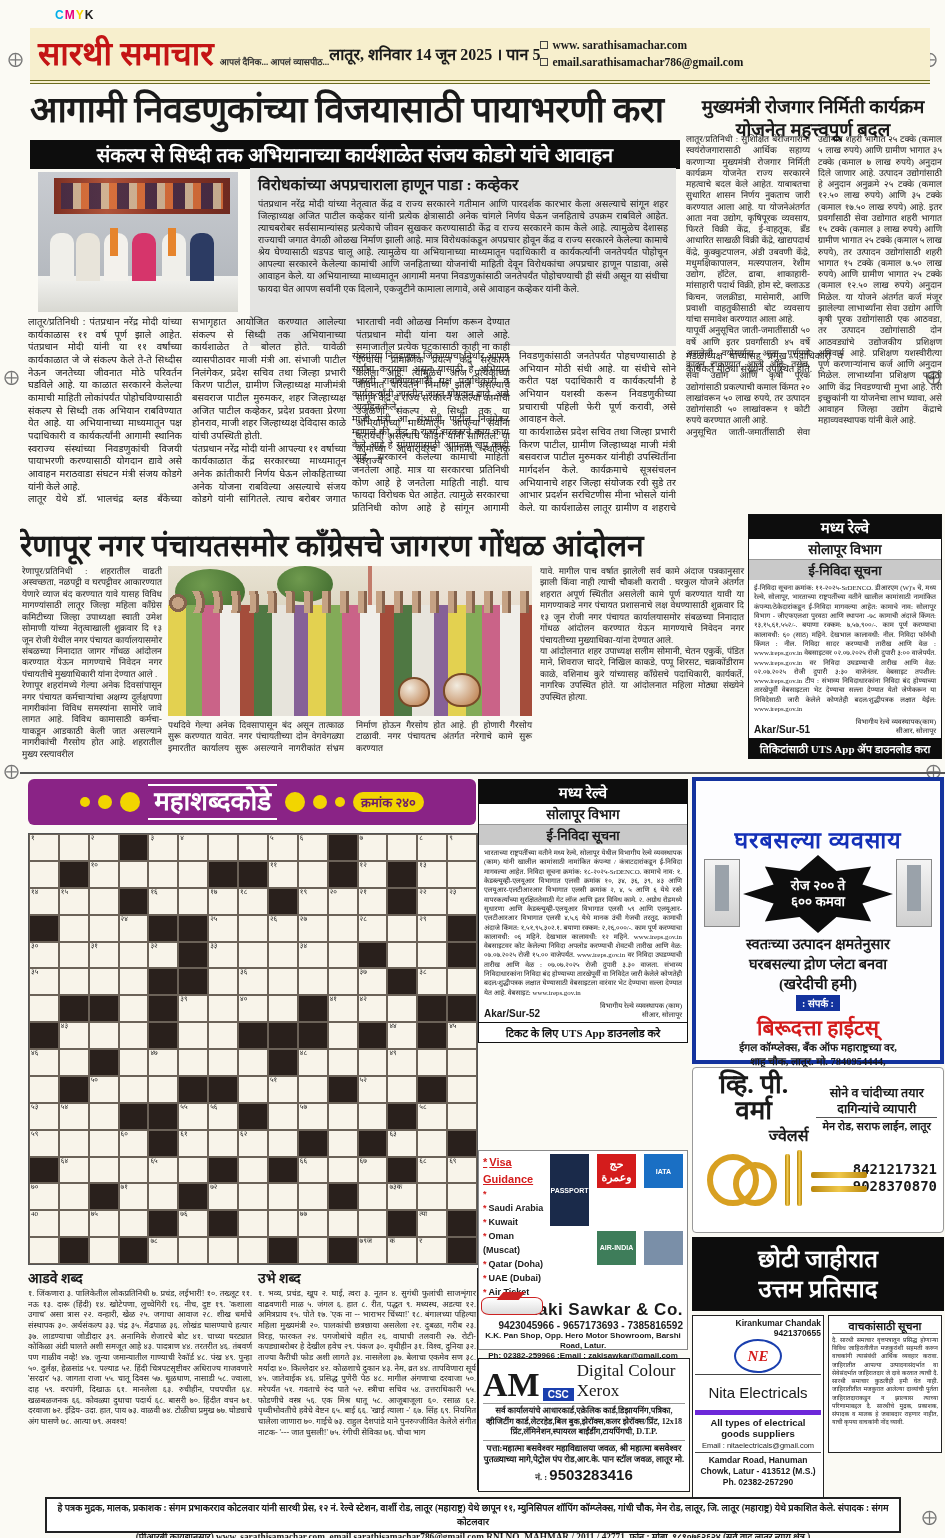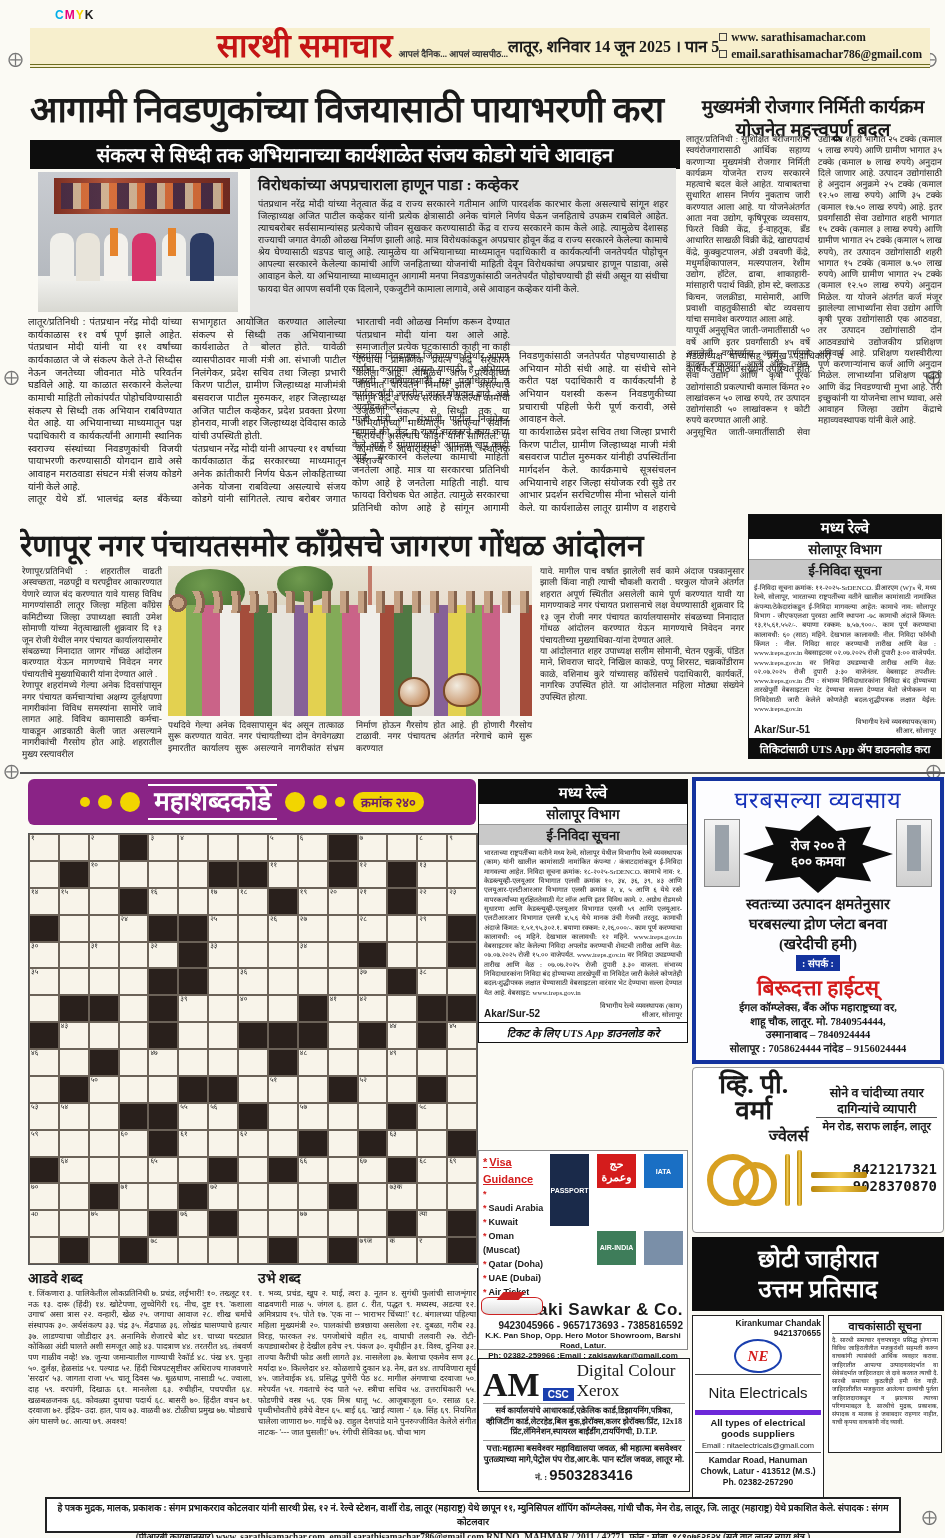--- a/index.html
+++ b/index.html
@@ -2,21 +2,21 @@
 <html><head>
 <meta charset="utf-8">
 <style>
   html,body{margin:0;padding:0;}
   body{width:945px;height:1538px;position:relative;background:#fbfaf4;font-family:"Liberation Serif",serif;color:#1a1a1a;overflow:hidden;}
   .abs{position:absolute;}
   .cmyk{font-family:"Liberation Sans",sans-serif;font-weight:bold;font-size:12px;letter-spacing:1px;}
   .cmyk .c{color:#00aeea;} .cmyk .m{color:#e6007e;} .cmyk .y{color:#f5d300;} .cmyk .k{color:#222;}
   .reg{color:#777;font-size:15px;}
   
-  .masthead{left:30px;top:28px;width:900px;height:40px;background:#f7efcd;border-bottom:4px double #6d6d1f;display:flex;align-items:center;justify-content:flex-end;padding:0 8px;box-sizing:border-box;}
+  .masthead{left:30px;top:28px;width:900px;height:56px;background:#f7efcd;border-bottom:4px double #6d6d1f;display:flex;align-items:center;justify-content:flex-start;padding:0 8px;box-sizing:border-box;}
   .mast-title{color:#c41414;font-size:33px;font-weight:bold;line-height:1;white-space:nowrap;}
   .mast-tag{color:#333;font-size:9px;font-weight:bold;}
   .mast-date{font-size:16px;font-weight:bold;white-space:nowrap;}
   .mast-contact{font-size:11.5px;font-weight:bold;line-height:1.5;text-align:left;}
   .mast-contact .sq{display:inline-block;width:6px;height:6px;border:1px solid #444;margin-right:4px;}
   
   .h-main{left:30px;top:92px;width:648px;font-size:36px;font-weight:bold;line-height:1.05;letter-spacing:-.5px;}
   .h-right{left:686px;top:96px;width:254px;font-size:18.5px;font-weight:bold;text-align:center;line-height:1.25;}
   .kicker{left:30px;top:140px;width:650px;height:29px;background:#0d0d0d;color:#fff;font-size:20px;font-weight:bold;display:flex;align-items:center;justify-content:center;}
   
@@ -49,38 +49,38 @@
   .t-head1{background:#0d0d0d;color:#fff;text-align:center;font-size:15px;font-weight:bold;padding:2px 0;}
   .t-head2{text-align:center;font-size:13.5px;font-weight:bold;padding:1px 0;border-bottom:1px solid #999;}
   .t-head3{background:#c9c9c9;text-align:center;font-size:13px;font-weight:bold;padding:1px 8px;}
   .t-body{font-size:6.9px;line-height:1.35;text-align:justify;padding:3px 5px;}
   .t-sign{display:flex;justify-content:space-between;align-items:flex-end;padding:1px 5px 3px;}
   .t-code{font-family:"Liberation Sans",sans-serif;font-weight:bold;font-size:10px;}
   .t-signer{font-size:7px;text-align:right;white-space:pre-line;}
   .t-foot{border-top:1.5px solid #111;background:#0d0d0d;color:#fff;text-align:center;font-weight:bold;font-size:11px;padding:2px 0;}
   .t-right{left:748px;top:514px;width:194px;}
   .t-mid{left:478px;top:779px;width:210px;}
-  .t-mid .t-foot{background:#fff;color:#111;font-style:italic;}
+  .t-mid .t-foot{background:#fff;color:#111;}
   
   .cw-banner{left:28px;top:779px;width:448px;height:46px;background:#8a2386;border-radius:6px;display:flex;align-items:center;justify-content:center;gap:8px;}
   .cw-title{color:#fff;font-size:26px;font-weight:bold;border-top:2px solid #fff;border-bottom:2px solid #fff;padding:0 6px;line-height:1.2;}
   .dot{background:#f2d500;border-radius:50%;display:inline-block;}
   .cw-badge{background:#f2d500;color:#6d1b6a;font-weight:bold;font-size:13px;border-radius:10px;padding:1px 8px;}
   .cw-grid{left:28px;top:833px;width:448px;height:430px;display:grid;grid-template-columns:repeat(15,1fr);grid-template-rows:repeat(16,1fr);border:1px solid #555;background:#f6f1e6;}
   .cw-cell{border:0.5px solid #6b6258;position:relative;background:#f8f4ea;}
   .cw-cell.blk{background:#29201c;}
   .cw-num{position:absolute;left:1px;top:0;font-size:7px;line-height:1.1;color:#222;}
   .clues-title{font-size:14px;font-weight:bold;margin-bottom:2px;}
   .clues{font-size:8.1px;line-height:1.32;text-align:justify;}
   .across{left:28px;top:1268px;width:224px;height:238px;}
   .down{left:258px;top:1268px;width:218px;height:238px;}
   .vrule{background:#222;width:1px;}
   
   .ghar{left:692px;top:777px;width:252px;height:287px;border:4px solid #14339e;background:#fdfdff;box-sizing:border-box;text-align:center;padding:2px 4px;}
-  .ghar-title{color:#1430b8;font-size:23px;font-weight:normal;letter-spacing:1px;}
+  .ghar-title{color:#1430b8;font-size:23px;font-weight:bold;letter-spacing:1px;margin-top:40px;}
   .star-wrap{position:relative;height:74px;margin:2px 0;}
   .star{position:absolute;left:50%;top:50%;transform:translate(-50%,-50%);width:150px;height:78px;background:#0d0d0d;clip-path:polygon(100% 50%,79.6% 62.3%,85.4% 85.4%,62.3% 79.6%,50% 100%,37.7% 79.6%,14.6% 85.4%,20.4% 62.3%,0% 50%,20.4% 37.7%,14.6% 14.6%,37.7% 20.4%,50% 0%,62.3% 20.4%,85.4% 14.6%,79.6% 37.7%);display:flex;align-items:center;justify-content:center;}
   .star span{color:#fff;font-weight:bold;font-size:13.5px;line-height:1.2;white-space:pre-line;}
   .machine{position:absolute;top:2px;width:34px;height:66px;background:linear-gradient(#f4f4f4,#cfcfcf);border:1px solid #888;}
   .machine:before{content:"";position:absolute;left:30%;top:8%;width:40%;height:70%;background:#9aa2aa;}
   .ghar-l1{font-size:14.5px;font-weight:bold;}
   .ghar-l3{font-size:15px;font-weight:bold;}
   .ghar-contact{display:inline-block;background:#14339e;color:#fff;font-size:10px;font-weight:bold;padding:1px 6px;margin:2px 0;}
   .ghar-name{color:#d41c1c;font-size:21px;font-weight:bold;}
   .ghar-addr{font-size:10.5px;font-weight:bold;line-height:1.3;white-space:pre-line;}

